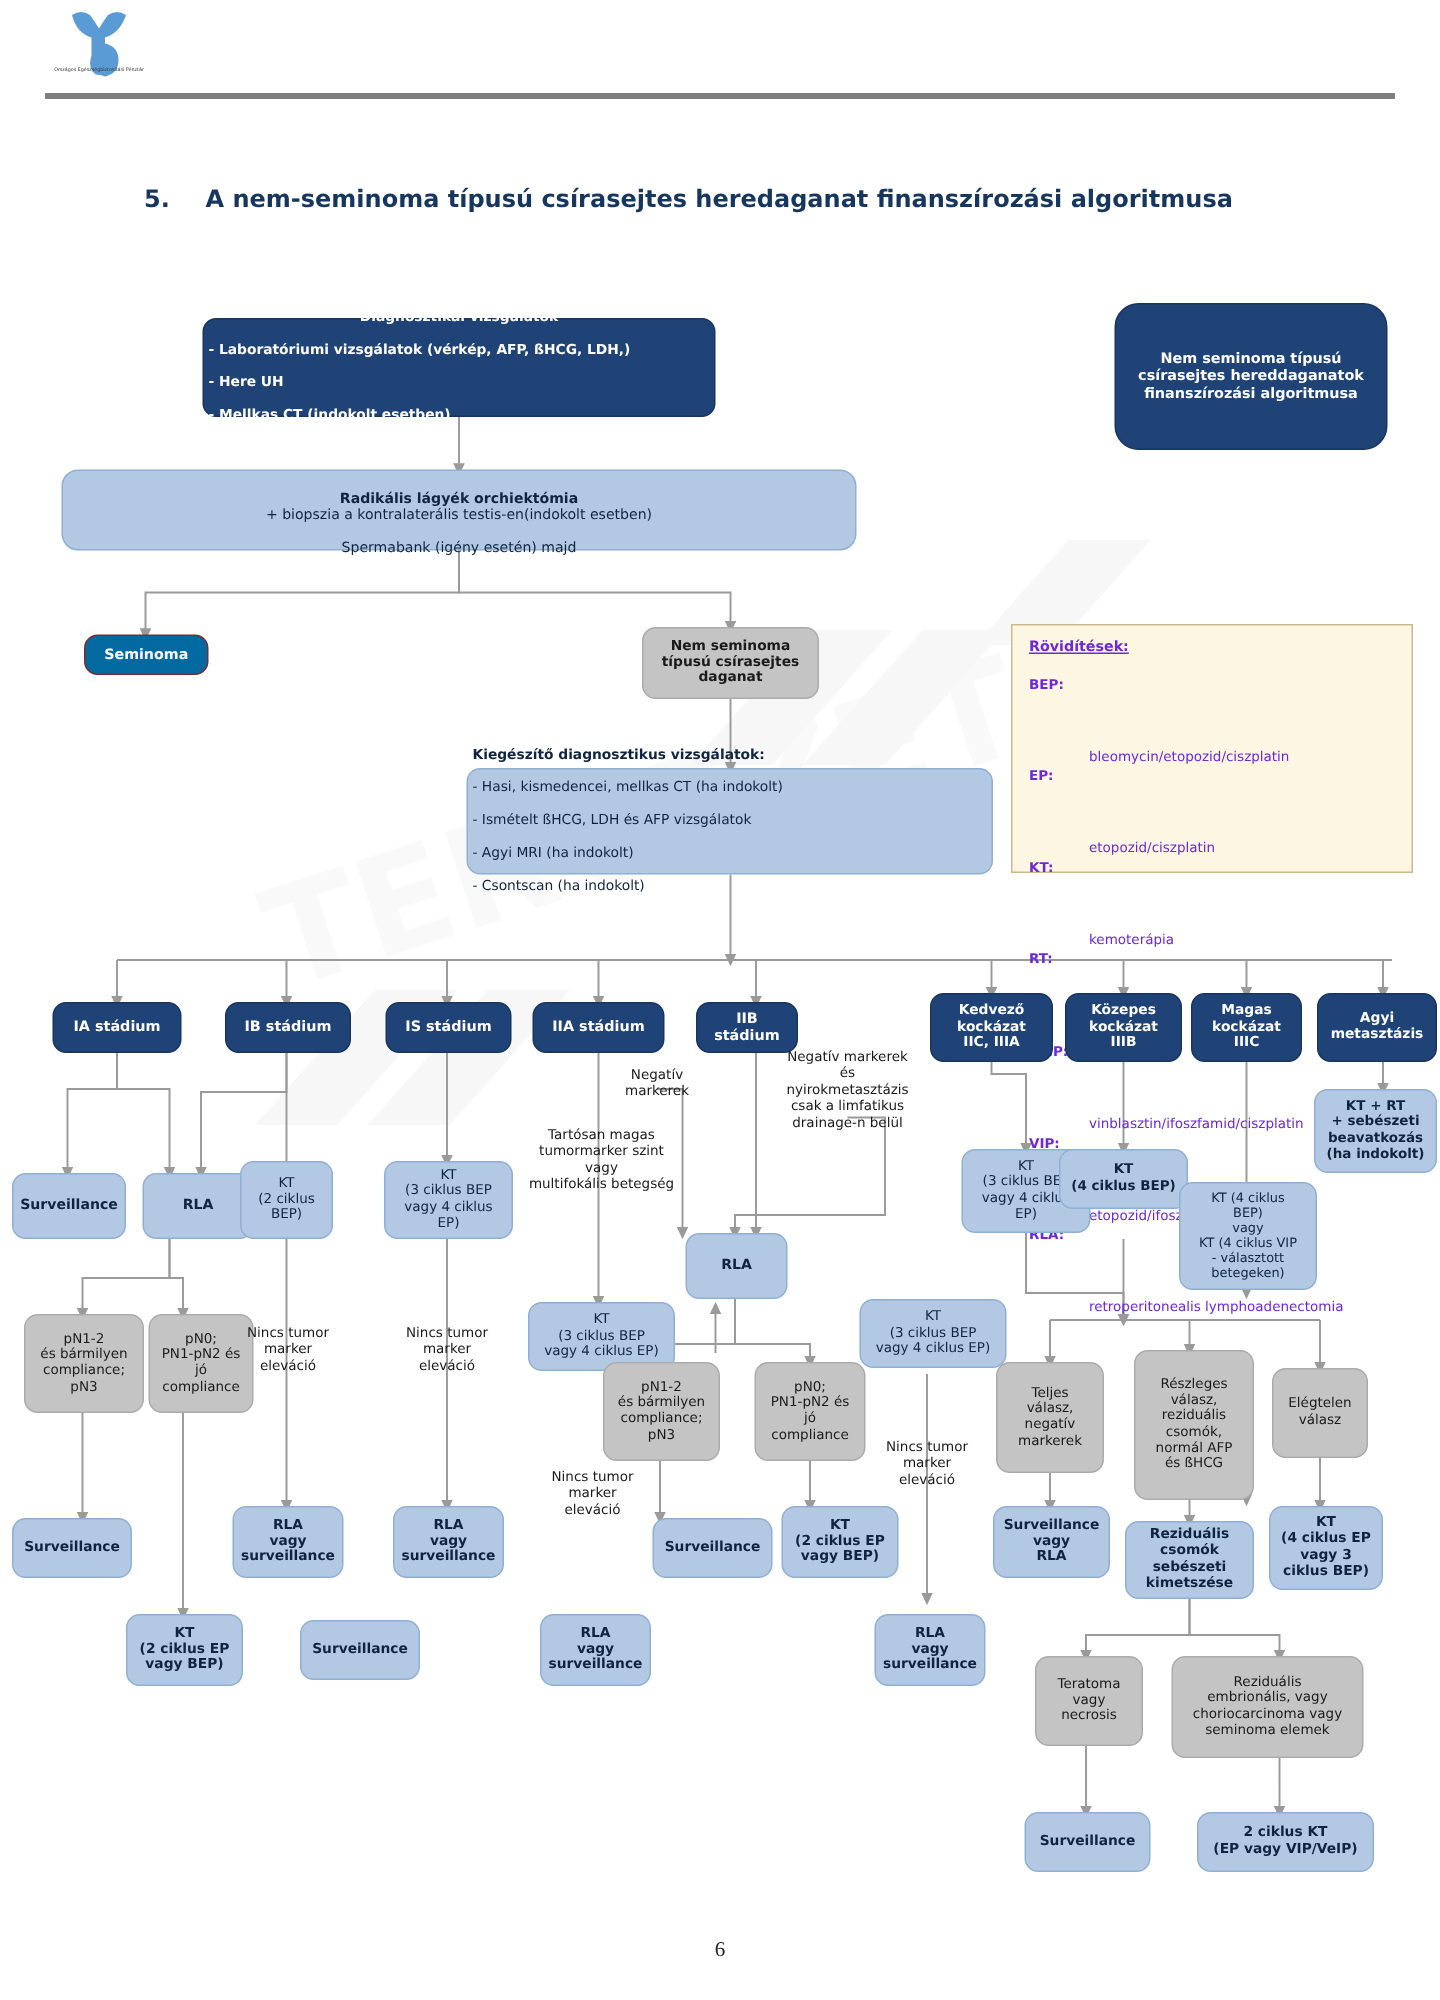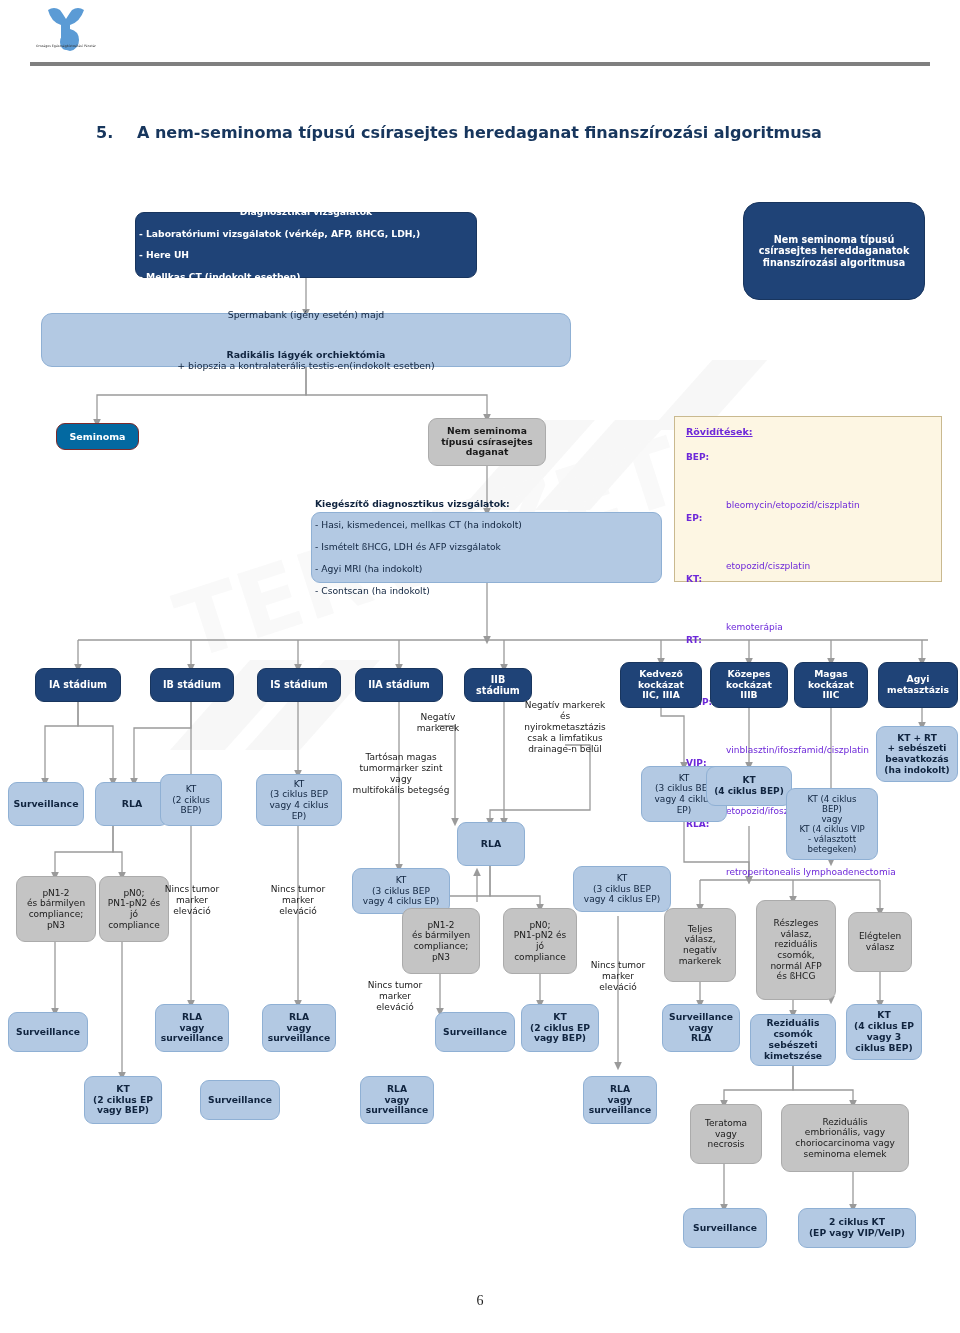--- a/index.html
+++ b/index.html
@@ -226,25 +226,25 @@
     <span class="li">- Mellkas CT (indokolt esetben)</span>
   </div>
 </div>
 
 <div class="node dark" style="left:743px; top:202px; width:182px; height:98px; font-size:9.6px; border-radius:16px;">Nem seminoma típusú
 csírasejtes hereddaganatok
 finanszírozási algoritmusa</div>
 
 <div class="node light" style="left:41px; top:313px; width:530px; height:54px; font-size:9.4px; border-radius:11px;">
   <div class="innerblock" style="text-align:center;">
-    <span class="li">Spermabank (igény esetén) majd</span>
     <span class="li" style="display:block; margin-top:7px;">
       <b>Radikális lágyék orchiektómia</b>
       <span>+ biopszia a kontralaterális testis-en(indokolt esetben)</span>
     </span>
+    <span class="li">Spermabank (igény esetén) majd</span>
   </div>
 </div>
 
 <div class="node maroon" style="left:56px; top:423px; width:83px; height:27px; font-size:9.5px;">Seminoma</div>
 
 <div class="node grey" style="left:428px; top:418px; width:118px; height:48px; font-size:9.2px; font-weight:bold;">Nem seminoma
 típusú csírasejtes
 daganat</div>
 
 <div class="node light leftal" style="left:311px; top:512px; width:351px; height:71px; font-size:9.2px;">

